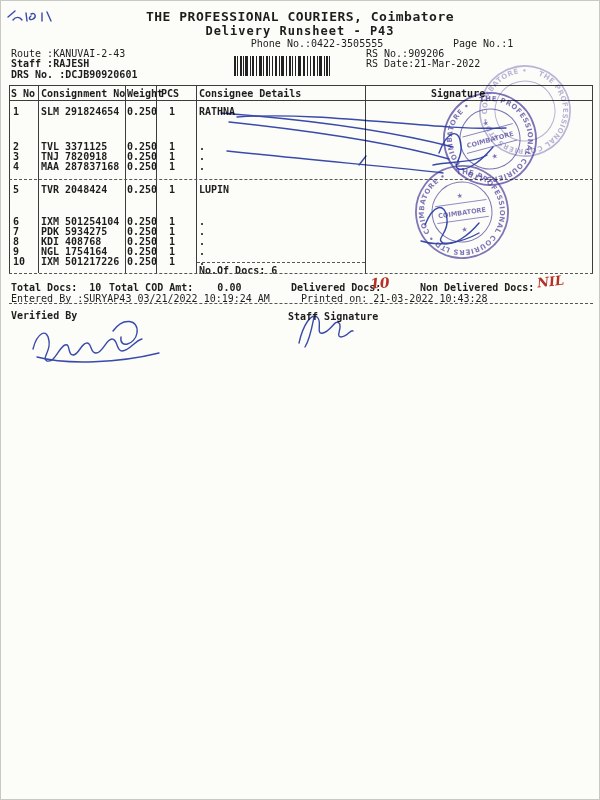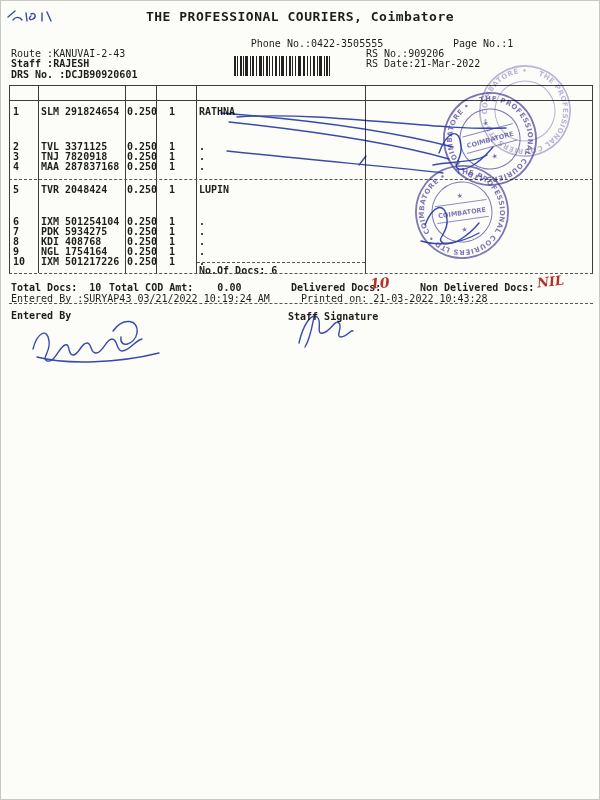--- a/index.html
+++ b/index.html
@@ -26,20 +26,21 @@
               font-weight:bold; color:#b53127; }
   .overlay { position:absolute; left:0; top:0; pointer-events:none; mix-blend-mode:multiply; }
   .stamp text { font-family:"DejaVu Sans", sans-serif; font-weight:bold; }
 </style>
 </head>
 <body>
 
 <div class="paper">
 
   <div class="abs center b" style="top:8px; font-size:13px; letter-spacing:0.5px;text-align:center;">THE PROFESSIONAL COURIERS, Coimbatore</div>
+  <div class="abs center b" style="top:23px; font-size:12px; letter-spacing:1px;">Delivery Runsheet - P43</div>
   <div class="abs center fs10" style="top:37px;margin-left:34px;">Phone No.:0422-3505555</div>
   <div class="abs fs10" style="top:37px; left:452px;">Page No.:1</div>
 
   <div class="abs fs10" style="top:47px; left:10px;">Route :KANUVAI-2-43</div>
   <div class="abs fs10" style="top:47px; left:365px;">RS No.:909206</div>
   <div class="abs fs10 b" style="top:57px; left:10px;">Staff :RAJESH</div>
   <div class="abs fs10" style="top:57px; left:365px;">RS Date:21-Mar-2022</div>
   <div class="abs fs10 b" style="top:68px; left:10px;">DRS No. :DCJB90920601</div>
 
   <svg class="abs" style="left:233px; top:55px;" width="100" height="21" viewBox="0 0 100 21" shape-rendering="crispEdges">
@@ -80,20 +81,28 @@
   <div class="hline" style="top:84px;"></div>
   <div class="hline" style="top:99px;"></div>
   <div class="vline" style="left:8px;"></div>
   <div class="vline" style="left:37px;"></div>
   <div class="vline" style="left:124px;"></div>
   <div class="vline" style="left:155px;"></div>
   <div class="vline" style="left:195px;"></div>
   <div class="vline" style="left:364px;"></div>
   <div class="vline" style="left:591px;"></div>
 
+  <div class="row" style="top:87px;">
+    <span style="left:10px;">S No</span>
+    <span style="left:40px;">Consignment No</span>
+    <span style="left:126px;">Weight</span>
+    <span style="left:160px;">PCS</span>
+    <span style="left:198px;">Consignee Details</span>
+    <span style="left:430px;">Signature</span>
+  </div>
 
   <div class="row" style="top:105px;">
     <span class="c1">1</span>
     <span class="c2">SLM 291824654</span>
     <span class="c3">0.250</span>
     <span class="c4">1</span>
     <span class="c5">RATHNA</span>
   </div>
   <div class="row" style="top:140px;">
     <span class="c1">2</span>
@@ -169,21 +178,21 @@
   <div class="abs fs10 b" style="top:281px; left:108px;">Total COD Amt:    0.00</div>
   <div class="abs fs10 b" style="top:281px; left:290px;">Delivered Docs:</div>
   <div class="hand-red" style="top:274px; left:369px; font-size:14px; transform:rotate(-5deg);">10</div>
   <div class="abs fs10 b" style="top:281px; left:396px;padding-left:23px;">Non Delivered Docs:</div>
   <div class="hand-red" style="top:273px; left:536px; font-size:13px; transform:rotate(-7deg);">NIL</div>
 
   <div class="abs fs10" style="top:292px; left:10px;">Entered By :SURYAP43 03/21/2022 10:19:24 AM</div>
   <div class="abs fs10" style="top:292px; left:300px;">Printed on: 21-03-2022 10:43:28</div>
   <div class="dash" style="top:302px;"></div>
 
-  <div class="abs fs10 b" style="top:309px; left:10px;">Entered By</div>
+  <div class="abs fs10 b" style="top:309px; left:10px;">Verified By</div>
   <div class="abs fs10 b" style="top:310px; left:287px;">Staff Signature</div>
 
   <svg class="overlay" width="600" height="800" viewBox="0 0 600 800">
     <defs>
       <path id="ringPath" d="M 0,-38 A 38,38 0 1 1 -0.02,-38" fill="none"></path>
     </defs>
 
     <g class="stamp" transform="translate(524,110) rotate(20)" opacity="0.38" stroke="#4a3f9f" fill="#4a3f9f">
       <circle r="45" fill="none" stroke-width="1.6"></circle>
       <circle r="30" fill="none" stroke-width="1"></circle>

